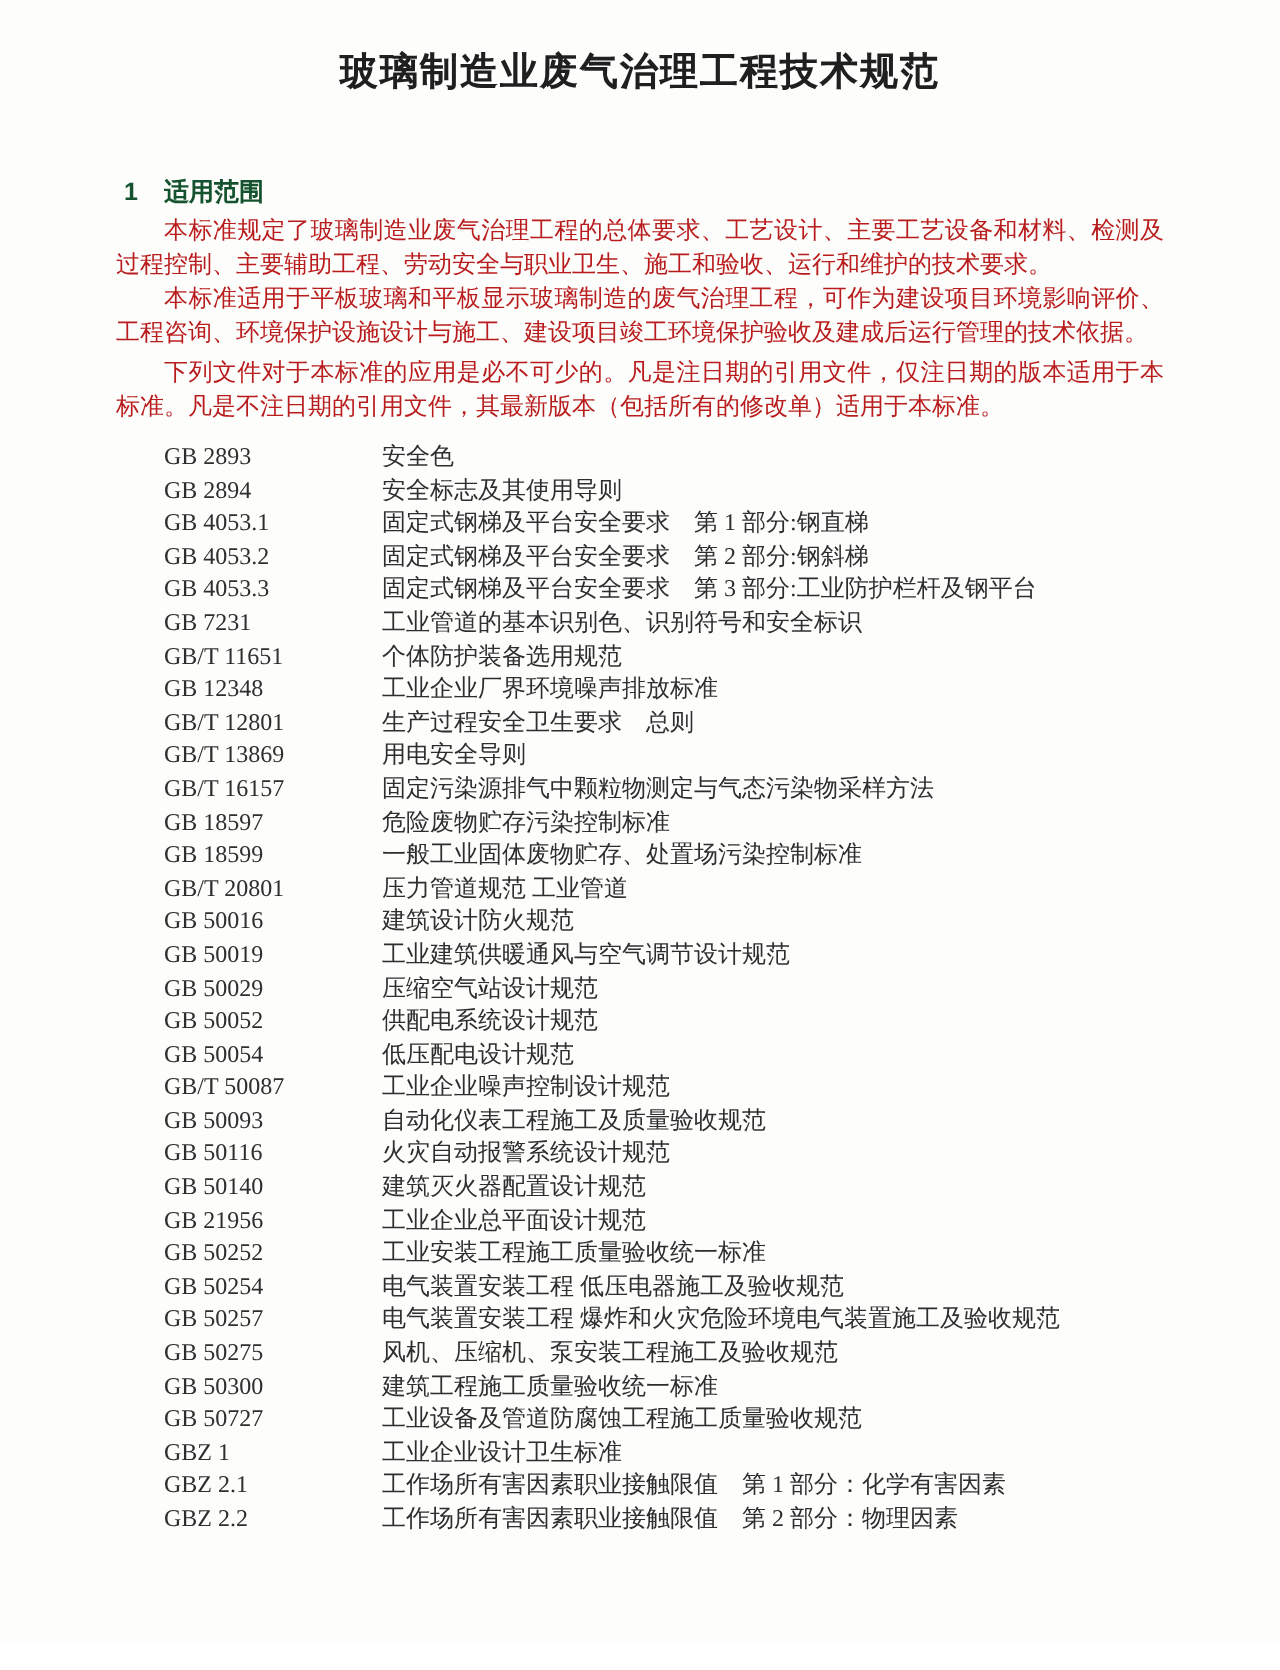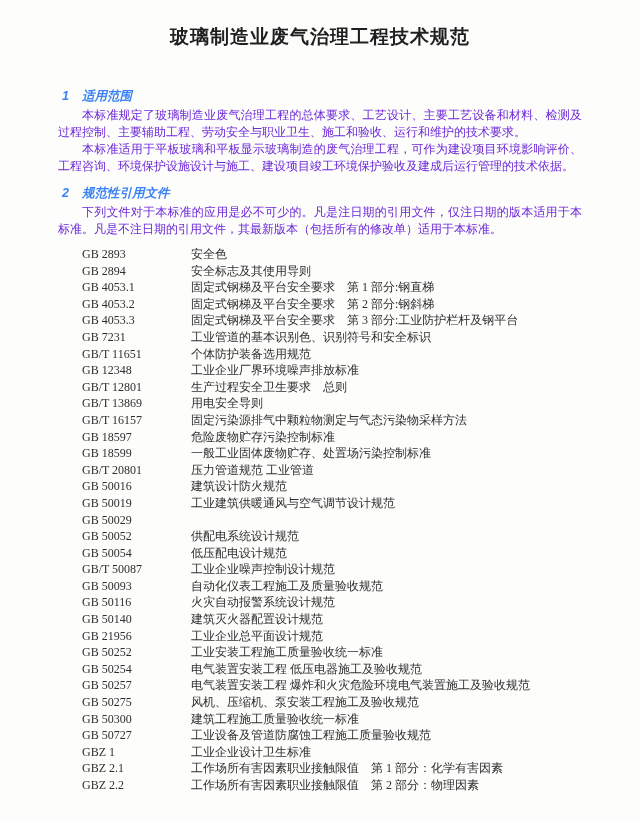--- a/index.html
+++ b/index.html
@@ -32,36 +32,35 @@
     letter-spacing: 1px;
     color: #1f1f1f;
   }
   .section-heading {
     margin: 0;
     padding-left: 4px;
     font-family: "Liberation Sans", "DejaVu Sans", sans-serif;
     font-weight: 700;
     font-size: 12.5px;
     line-height: 16px;
-    color: #3b82f6;
-    font-style: italic;
+    color: #14532d;
   }
   .section-heading .sec-num {
     display: inline-block;
     margin-right: 13px;
   }
   .sec1-heading { margin-top: 41px; }
   .sec2-heading { margin-top: 10px; }
   .para {
     margin: 0;
     font-size: 12px;
     line-height: 17px;
     text-indent: 2em;
     text-align: justify;
-    color: #6d28d9;
+    color: #b91c1c;
   }
   .para-first { margin-top: 3px; }
   .para-gap   { }
   .references {
     margin-top: 8px;
     padding-left: 24px;
   }
   .ref-row {
     display: flex;
     align-items: flex-start;
@@ -85,23 +84,20 @@
   <h1 class="doc-title">玻璃制造业废气治理工程技术规范</h1>
 
   <div class="content">
 
     <h2 class="section-heading sec1-heading">
       <span class="sec-num">1</span><span>适用范围</span>
     </h2>
     <p class="para para-first">本标准规定了玻璃制造业废气治理工程的总体要求、工艺设计、主要工艺设备和材料、检测及过程控制、主要辅助工程、劳动安全与职业卫生、施工和验收、运行和维护的技术要求。</p>
     <p class="para para-gap">本标准适用于平板玻璃和平板显示玻璃制造的废气治理工程，可作为建设项目环境影响评价、工程咨询、环境保护设施设计与施工、建设项目竣工环境保护验收及建成后运行管理的技术依据。</p>
 
-    <h2 class="section-heading sec2-heading">
-      <span class="sec-num">2</span><span>规范性引用文件</span>
-    </h2>
     <p class="para para-first">下列文件对于本标准的应用是必不可少的。凡是注日期的引用文件，仅注日期的版本适用于本标准。凡是不注日期的引用文件，其最新版本（包括所有的修改单）适用于本标准。</p>
 
     <div class="references">
         <div class="ref-row">
           <span class="ref-code">GB 2893</span>
           <span class="ref-title">安全色</span>
         </div>
         <div class="ref-row">
           <span class="ref-code">GB 2894</span>
           <span class="ref-title">安全标志及其使用导则</span>
@@ -157,20 +153,21 @@
         <div class="ref-row">
           <span class="ref-code">GB 50016</span>
           <span class="ref-title">建筑设计防火规范</span>
         </div>
         <div class="ref-row">
           <span class="ref-code">GB 50019</span>
           <span class="ref-title">工业建筑供暖通风与空气调节设计规范</span>
         </div>
         <div class="ref-row">
           <span class="ref-code">GB 50029</span>
+          <span class="ref-title">压缩空气站设计规范</span>
         </div>
         <div class="ref-row">
           <span class="ref-code">GB 50052</span>
           <span class="ref-title">供配电系统设计规范</span>
         </div>
         <div class="ref-row">
           <span class="ref-code">GB 50054</span>
           <span class="ref-title">低压配电设计规范</span>
         </div>
         <div class="ref-row">

